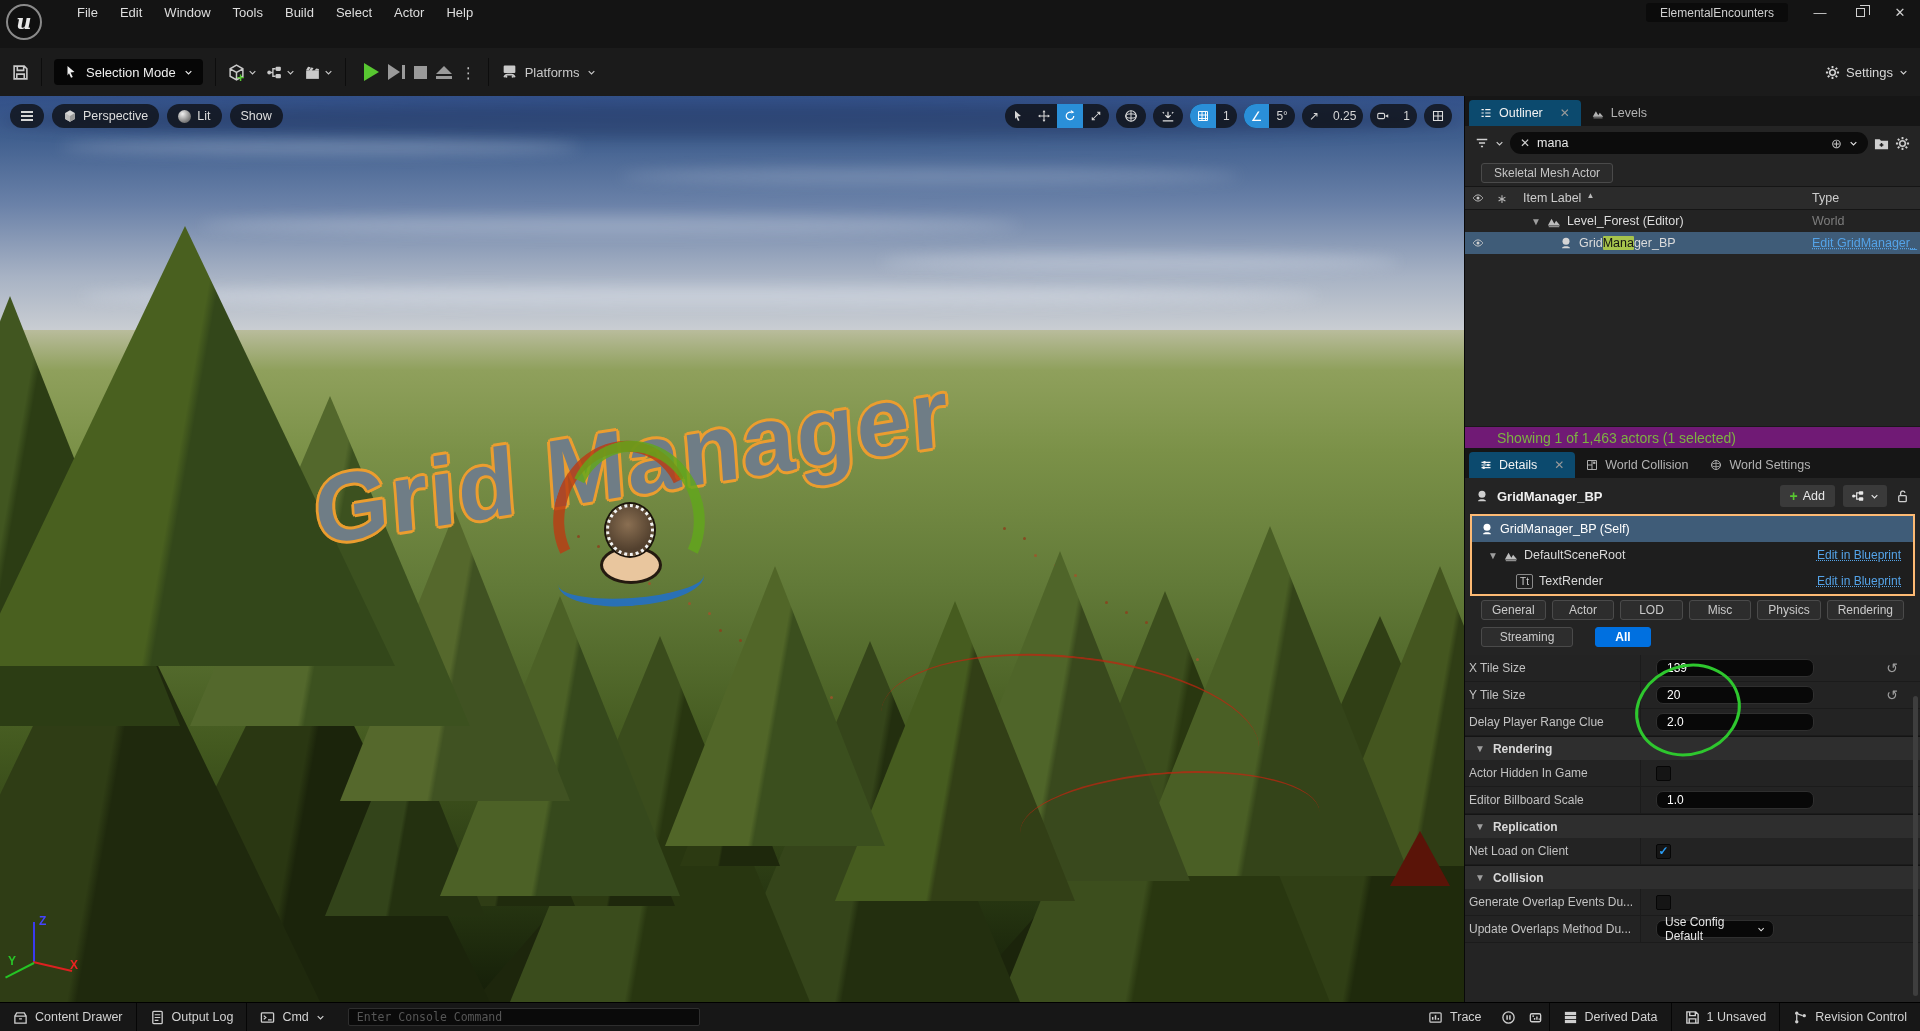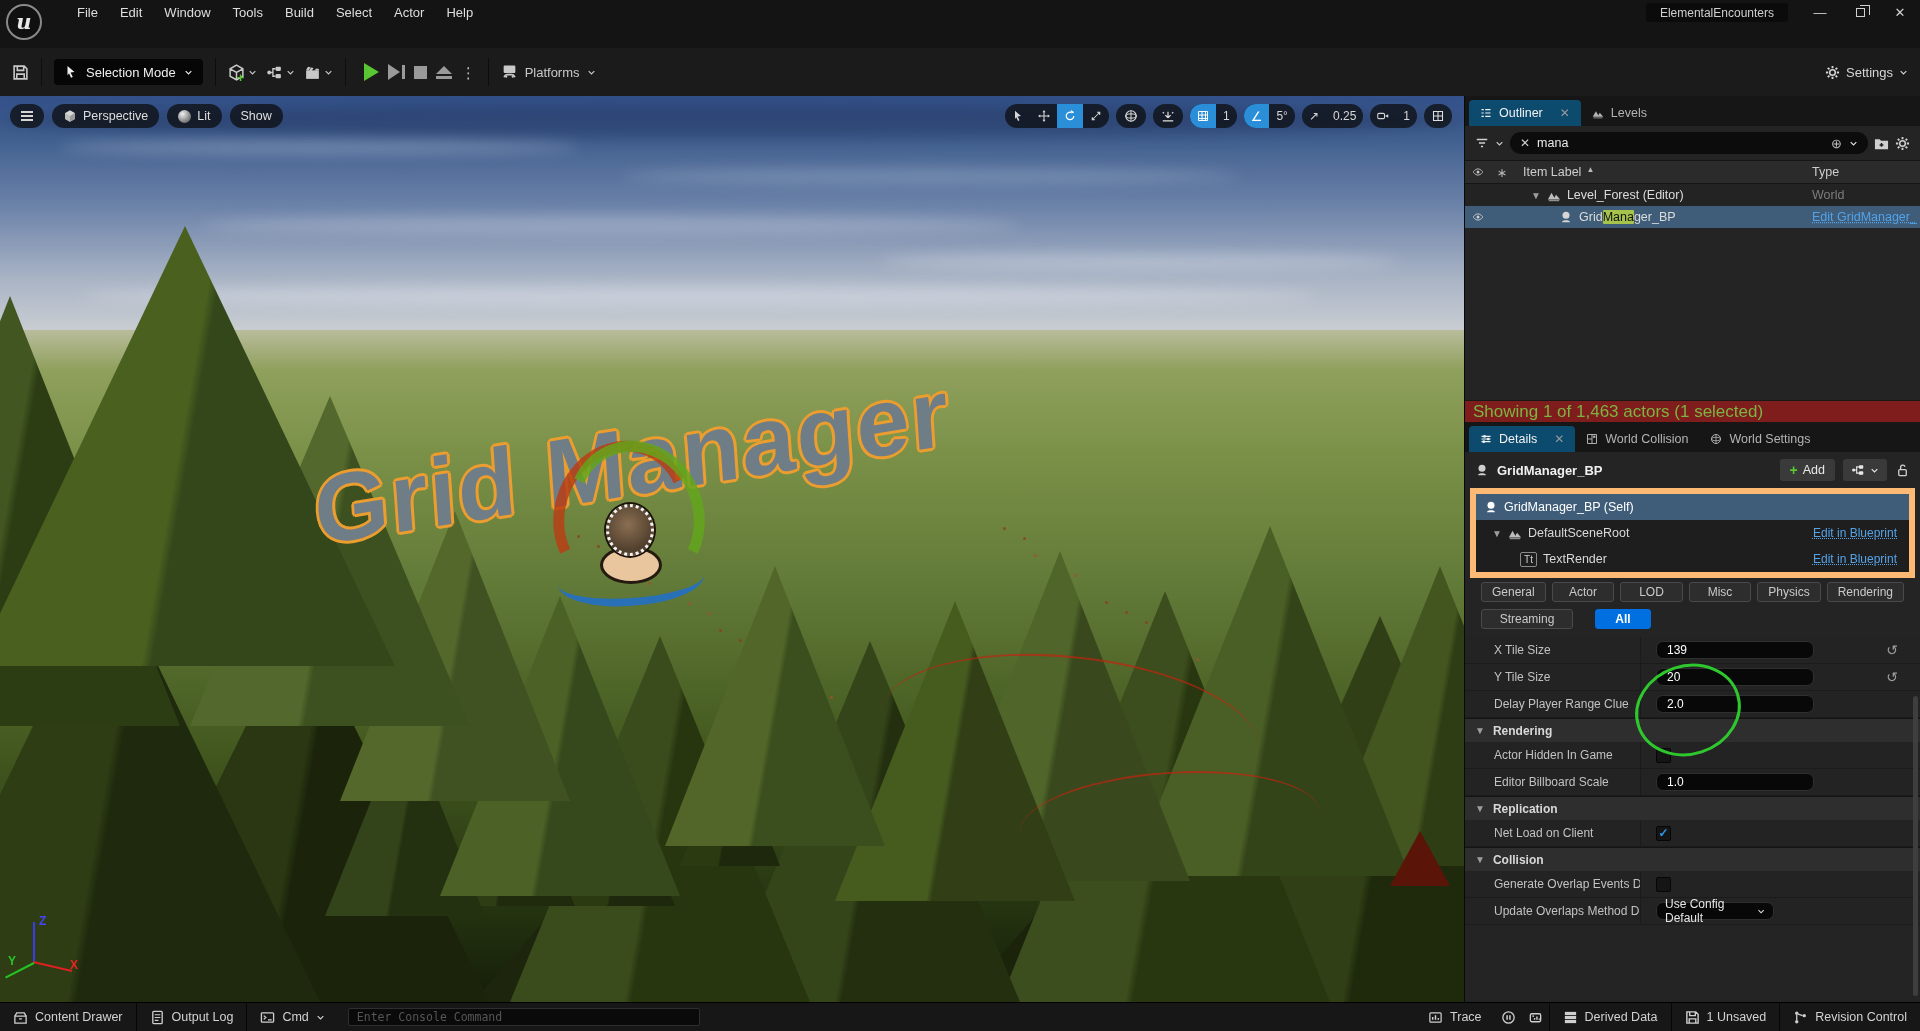--- a/index.html
+++ b/index.html
@@ -98,41 +98,41 @@
   .orow{height:22px;display:flex;align-items:center;font-size:12.5px;flex:none;background:#232323}
   .orow.selected{background:#3f5c78}
   .orow .c-eye{width:26px;display:flex;justify-content:center;color:#cfcfcf}
   .indent{display:inline-block}
   .caret{color:#9e9e9e;font-size:10px}
   .rowlabel{display:flex;align-items:center;gap:6px;flex:1;overflow:hidden;white-space:nowrap}
   .hl{background:#a6c34c;color:#111;border-radius:1px}
   .typ-dim{color:#7d7d7d}
   .typ-link{color:#54a3e8;text-decoration:underline dotted;white-space:nowrap;overflow:hidden}
   .ospace{flex:none;height:172px;background:#242424}
-  .ostatus{height:22px;display:flex;align-items:center;padding-left:8px;font-size:17px;color:#7cb342;background:#7f1d1d;border-top:1px solid #191919;flex:none}
+  .ostatus{height:22px;display:flex;align-items:center;padding-left:32px;font-size:14px;color:#7cb342;background:#701a75;border-top:1px solid #191919;flex:none}
   .dheader{height:36px;display:flex;align-items:center;gap:8px;padding:0 10px;flex:none}
   .dheader .aname{font-size:13px;color:#f0f0f0;font-weight:bold;flex:1;display:flex;align-items:center;gap:8px}
   .btn{height:22px;background:#3a3a3a;border-radius:3px;display:flex;align-items:center;gap:5px;padding:0 10px;font-size:12.5px;color:#e8e8e8}
   .plus-green{color:#58c731;font-weight:bold;font-size:14px}
-  .ctree{margin:0 5px;background:#1e1e1e;border:6px solid #fdba74;flex:none}
+  .ctree{margin:0 5px;background:#1e1e1e;border:2px solid #fdba74;flex:none}
   .crow{height:26px;display:flex;align-items:center;gap:6px;padding:0 8px;font-size:12.5px;color:#d9d9d9}
   .crow.selected{background:#3f5c78;color:#fff}
   .crow .spacer{flex:1}
   .bp-link{color:#54a3e8;text-decoration:underline dotted;font-size:12px;margin-right:4px}
   .tt-box{width:17px;height:15px;border:1px solid #8a8a8a;border-radius:2px;font-size:10px;display:flex;align-items:center;justify-content:center;color:#cfcfcf}
   .dsearch{height:30px;display:flex;align-items:center;gap:9px;padding:0 9px;flex:none}
   .dsearch .search-pill{height:20px;border-radius:10px;color:#8a8a8a}
   .dic{color:#cfcfcf}
   .dcats{padding:4px 16px 8px;display:flex;flex-direction:column;gap:7px;flex:none}
   .catrow{display:flex;gap:6px}
   .cat{height:20px;border:1px solid #4a4a4a;background:#2d2d2d;border-radius:3px;display:flex;align-items:center;justify-content:center;font-size:12px;color:#c9c9c9;padding:0 10px}
   .catrow.r1 .cat{flex:1}
   .cat.active{background:#0070e0;border-color:#0070e0;color:#fff;font-weight:bold}
   .prow{height:27px;display:flex;align-items:center;border-bottom:1px solid #1b1b1b;background:#232323;flex:none;position:relative}
-  .prow .plabel{width:176px;padding-left:29px;font-size:12px;color:#c2c2c2;white-space:nowrap;overflow:hidden;flex:none;border-right:1px solid #1b1b1b;height:100%;display:flex;align-items:center}
+  .prow .plabel{width:176px;padding-left:4px;font-size:12px;color:#c2c2c2;white-space:nowrap;overflow:hidden;flex:none;border-right:1px solid #1b1b1b;height:100%;display:flex;align-items:center}
   .pval{margin-left:15px;width:158px;height:18px;background:#080808;border:1px solid #2f2f2f;border-radius:7px;display:flex;align-items:center;padding-left:10px;font-size:12px;color:#fff}
   .revert{position:absolute;right:22px;color:#9d9d9d;font-size:14px}
   .checkbox{margin-left:15px;width:15px;height:15px;background:#151515;border:1px solid #060606;border-radius:2px;display:flex;align-items:center;justify-content:center}
   .checkbox.checked{color:#2a9df4;font-weight:bold;font-size:12px}
   .shdr{height:24px;background:#2e2e2e;border-top:1px solid #141414;display:flex;align-items:center;gap:8px;padding-left:10px;font-size:12px;font-weight:bold;color:#d8d8d8;flex:none}
   .pdrop{margin-left:15px;width:118px;height:18px;background:#080808;border:1px solid #2f2f2f;border-radius:7px;display:flex;align-items:center;justify-content:space-between;padding:0 8px;font-size:12px;color:#e6e6e6}
   #annotation{position:absolute;pointer-events:none;z-index:9}
   #pscroll{position:absolute;right:2px;top:600px;bottom:6px;width:5px;background:#3e3e3e;border-radius:3px}
 
   
@@ -651,20 +651,23 @@
             <use href="#i-chev"></use>
           </svg>
       </div>
       <svg class="ic dic">
           <use href="#i-folderp"></use>
         </svg>
       <svg class="ic dic">
           <use href="#i-gear"></use>
         </svg>
     </div>
+    <div class="chiprow">
+      <div class="chip">Skeletal Mesh Actor</div>
+    </div>
     <div class="ohdr">
       <span class="c-eye">
           <svg class="ic ic12" style="color:#c5c5c5">
             <use href="#i-eye"></use>
           </svg>
         </span>
       <span class="c-star">∗</span>
       <span class="c-label">
           <span>Item Label</span>
           <span style="font-size:8px;color:#bbb">▲</span>

